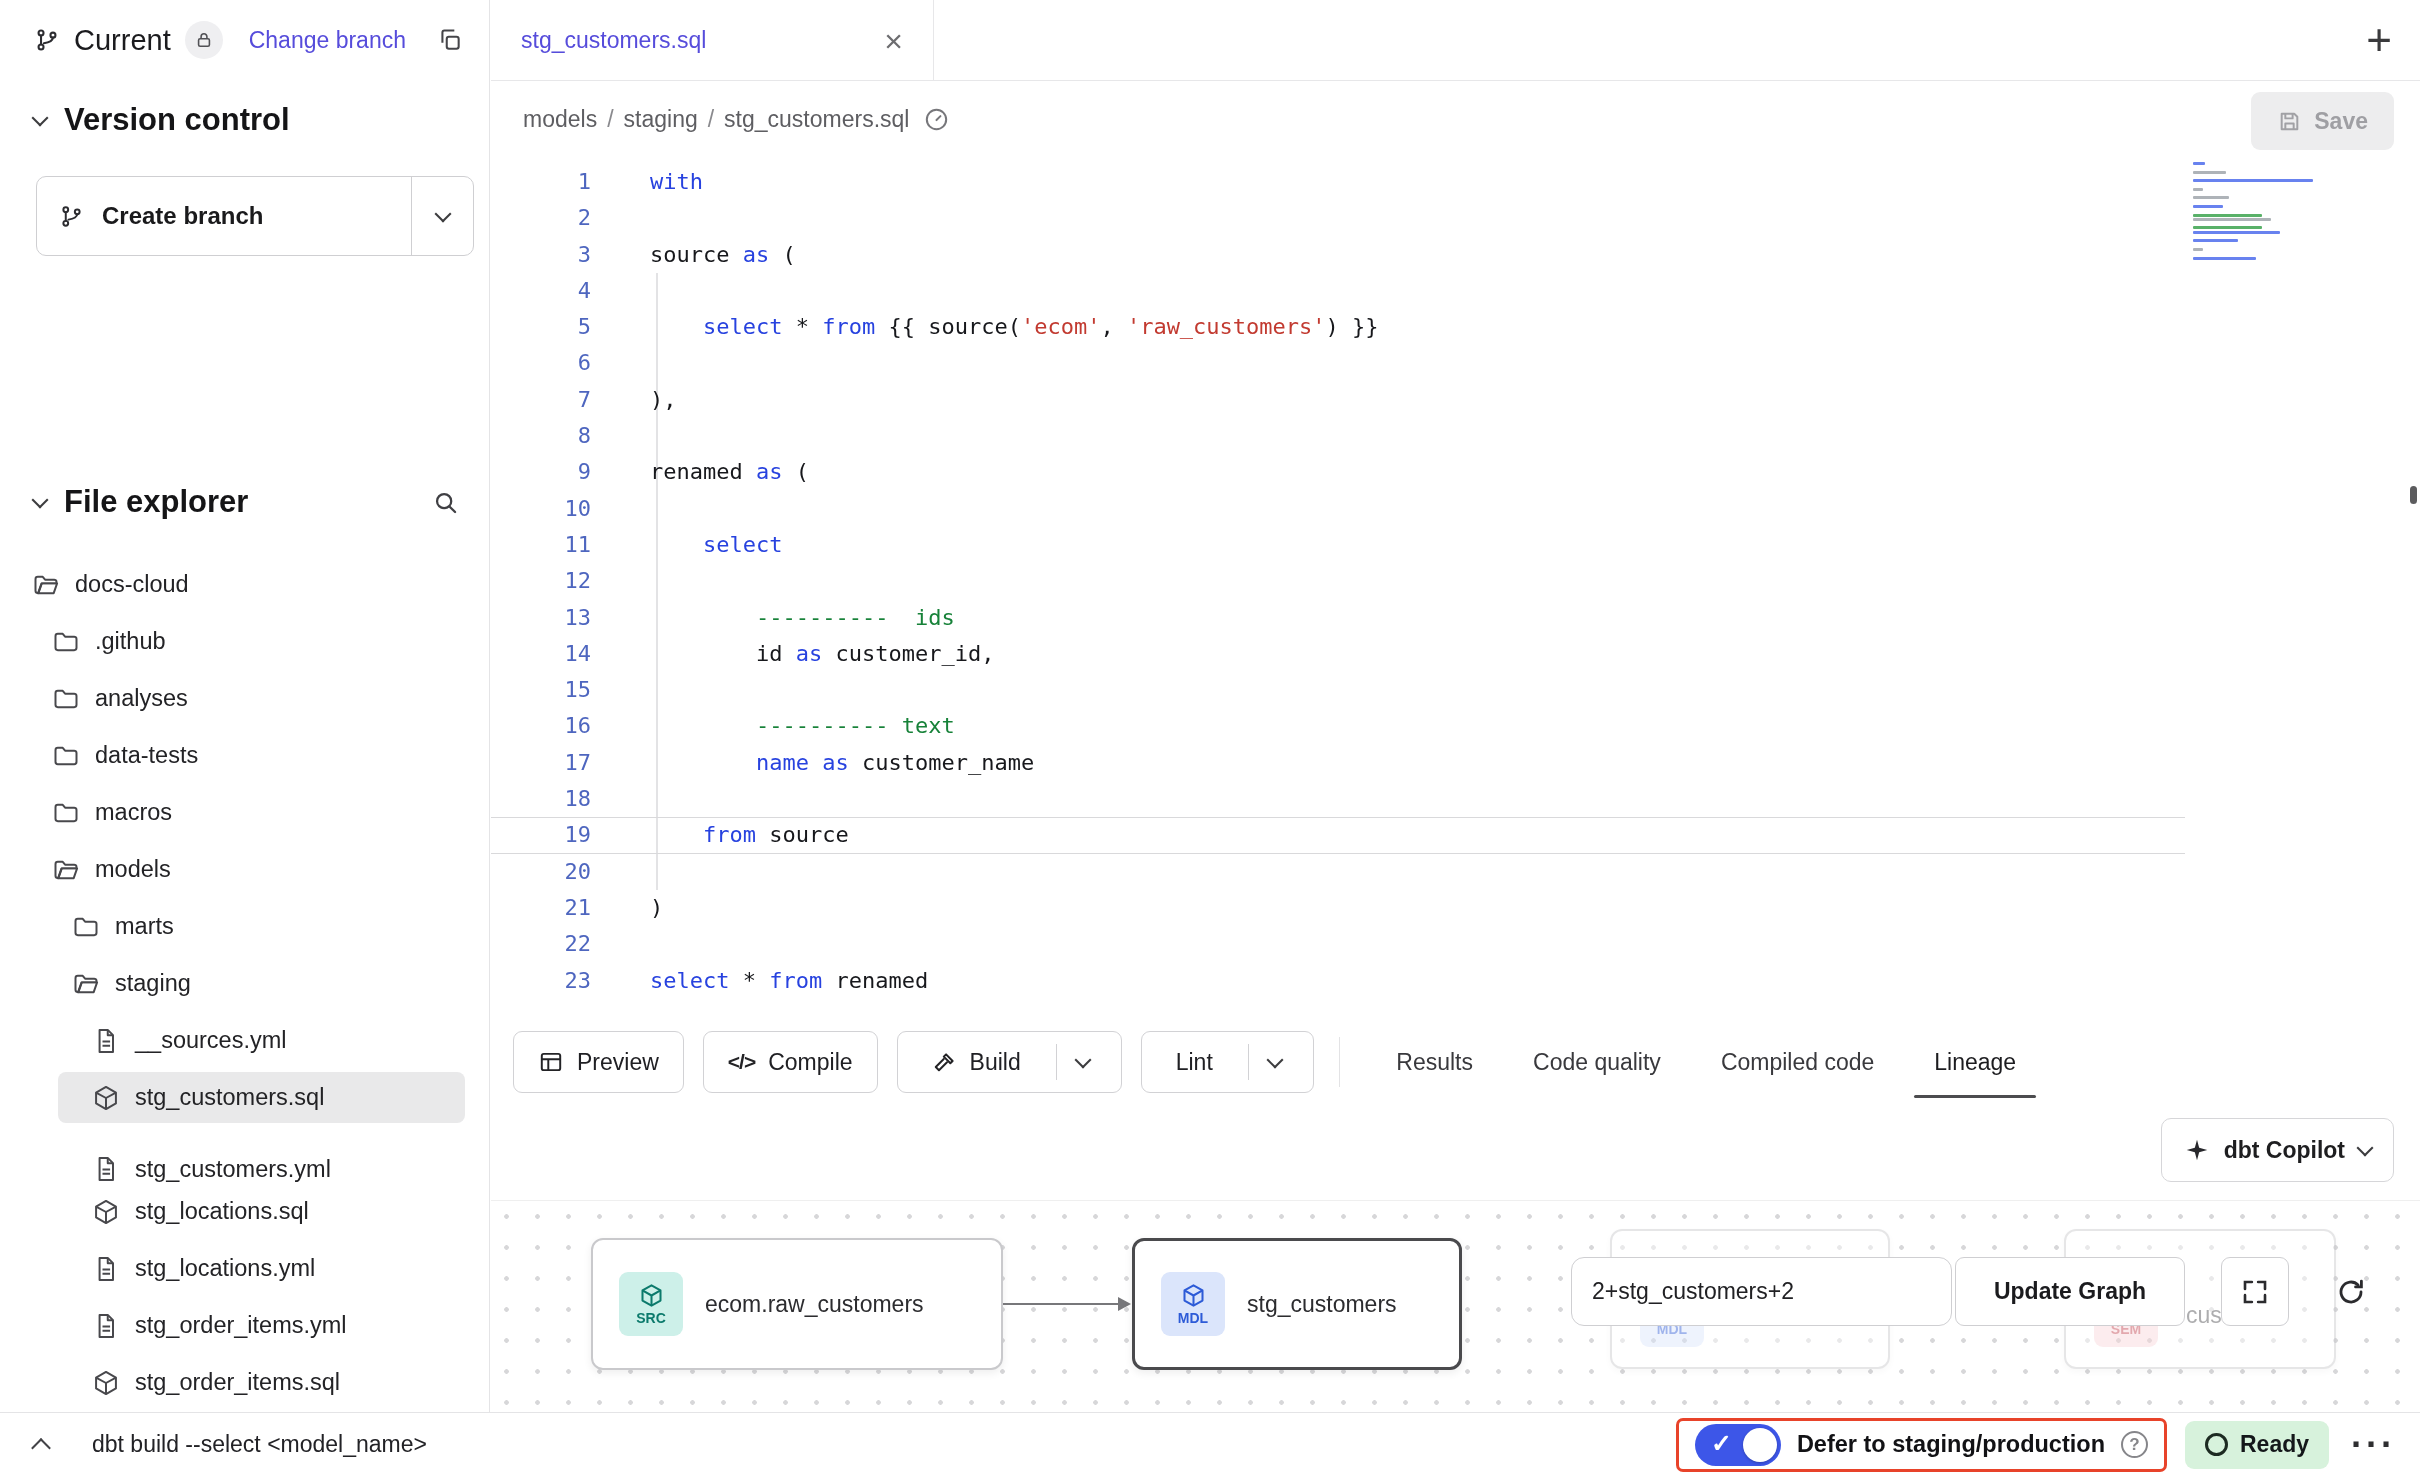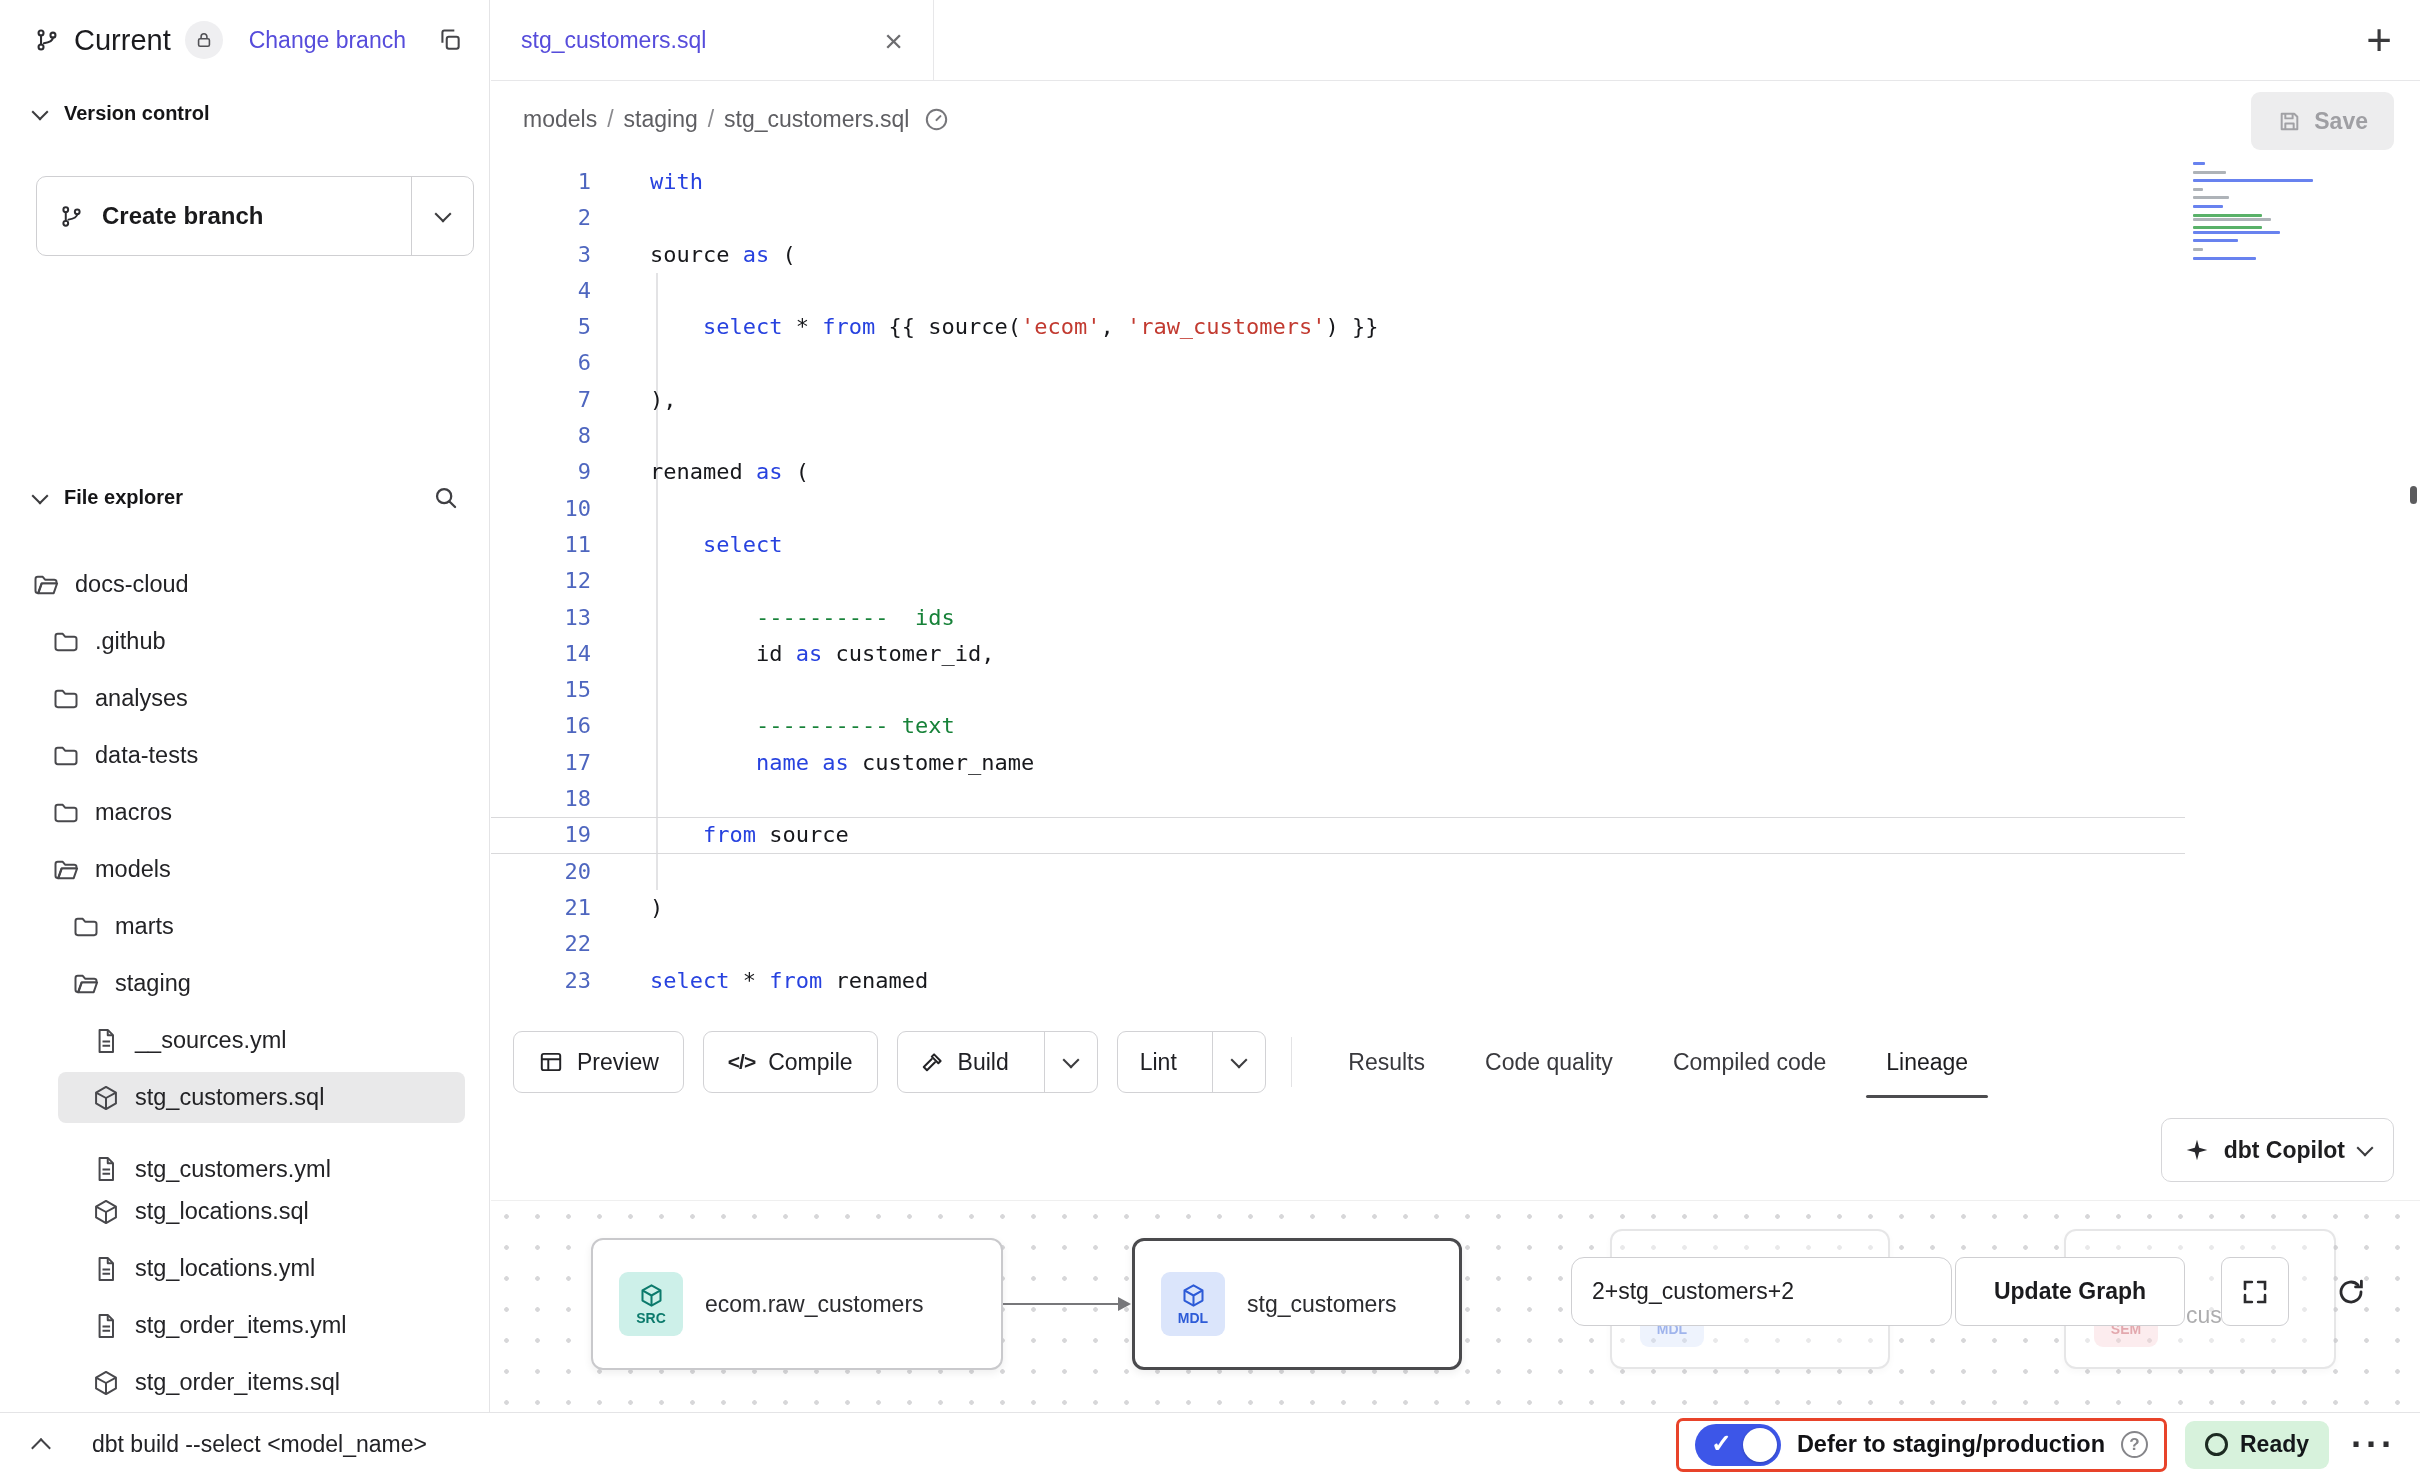--- a/index.html
+++ b/index.html
@@ -10,21 +10,21 @@
   
   .sidebar{position:absolute;left:0;top:0;width:490px;height:1412px;border-right:1px solid #e4e4e6;background:#fff}
   .sb-top{position:absolute;top:0;left:0;right:0;height:80px;display:flex;align-items:center;padding:0 26px 0 34px;gap:14px}
   .ic{display:inline-flex}
   .ic svg{display:block}
   .current{font-size:29px;font-weight:500;color:#1b1b1e}
   .lock-badge{width:38px;height:38px;border-radius:50%;background:#efeff1;display:flex;align-items:center;justify-content:center}
   .change-branch{color:var(--accent,#564cdb);font-size:23px;font-weight:500;margin-left:12px;cursor:pointer}
   .copy-btn{margin-left:auto;cursor:pointer}
   .vc-head{position:absolute;top:102px;left:34px;display:flex;align-items:center;gap:18px}
-  .sec-title{font-size:20px;font-weight:700;color:#151517}
+  .sec-title{font-size:31px;font-weight:700;color:#151517}
   .chev{display:inline-block;width:12px;height:12px;border-right:2.4px solid #3c3c3e;border-bottom:2.4px solid #3c3c3e;transform:rotate(45deg);margin-top:-4px}
   .create-branch{position:absolute;top:176px;left:36px;width:438px;height:80px;border:1.6px solid #cfcfd2;border-radius:10px;display:flex;align-items:stretch;background:#fff;cursor:pointer}
   .cb-main{flex:1;display:flex;align-items:center;gap:18px;padding-left:22px;font-size:24px;font-weight:600;color:#1a1a1c}
   .cb-split{width:62px;border-left:1.6px solid #cfcfd2;display:flex;align-items:center;justify-content:center}
   .fe-head{position:absolute;top:484px;left:34px;right:30px;display:flex;align-items:center;gap:18px}
   .fe-search{margin-left:auto;cursor:pointer}
   #file-tree{position:absolute;top:556px;left:0;right:0}
   .tree-row{position:relative;height:57px;display:flex;align-items:center;gap:15px;font-size:23.5px;color:#232326;cursor:pointer}
   .tree-row .ti{width:28px;height:28px;flex:0 0 28px;position:relative;z-index:1}
   .tree-row .ti svg{width:28px;height:28px}
@@ -53,21 +53,21 @@
   .tk{color:var(--keyword,#2742df)} .tp{color:#17181c} .tc{color:var(--comment,#178239)} .ts{color:var(--string,#c23a30)}
   .indent-guide{position:absolute;left:165px;top:117px;width:1.5px;height:617px;background:#e3e3e5;z-index:1}
   .active-line{position:absolute;left:0;top:661px;width:1694px;height:37px;border-top:1px solid #d9d9db;border-bottom:1px solid #d9d9db;z-index:1;pointer-events:none}
   #minimap{position:absolute;right:95px;top:6px;width:132px;z-index:3}
   .mm-line{height:3px;margin-bottom:1.3px;border-radius:1px;opacity:.8}
   .scroll-thumb{position:absolute;right:3px;top:330px;width:7px;height:18px;background:#5c5c5e;border-radius:4px;z-index:4}
 
   .tb{position:absolute;top:1018px;left:0;right:0;height:88px;display:flex;align-items:center;padding-left:22px}
   .btn{height:62px;border:1.6px solid #d2d2d5;border-radius:9px;background:#fff;display:flex;align-items:center;gap:13px;padding:0 24px;font-size:23px;font-weight:500;color:#202024;margin-right:19px;cursor:pointer}
   .btn svg{display:block}
-  .split{padding:0;overflow:hidden}
+  .split{padding:12px;overflow:hidden}
   .seg{display:flex;align-items:center;gap:13px;padding:0 22px;height:100%;cursor:pointer}
   .chevseg{border-left:1.6px solid #d2d2d5;padding:0 20px}
   .compile-glyph{font-weight:700;font-size:21px;letter-spacing:-1px;color:#232326}
   .tb-divider{width:1.5px;height:50px;background:#e3e3e5;margin:0 8px 0 6px}
   #result-tabs{display:flex;height:100%;margin-left:18px}
   .rtab{position:relative;display:flex;align-items:center;padding:0 30px;font-size:23px;color:#39393d;cursor:pointer}
   .rtab.active{color:#1c1c1f;font-weight:500}
   .rtab.active::after{content:"";position:absolute;left:10px;right:10px;bottom:8px;height:3.5px;background:#4c4c4f;border-radius:2px}
 
   .copilot-row{position:absolute;top:1106px;left:0;right:0;height:94px}

